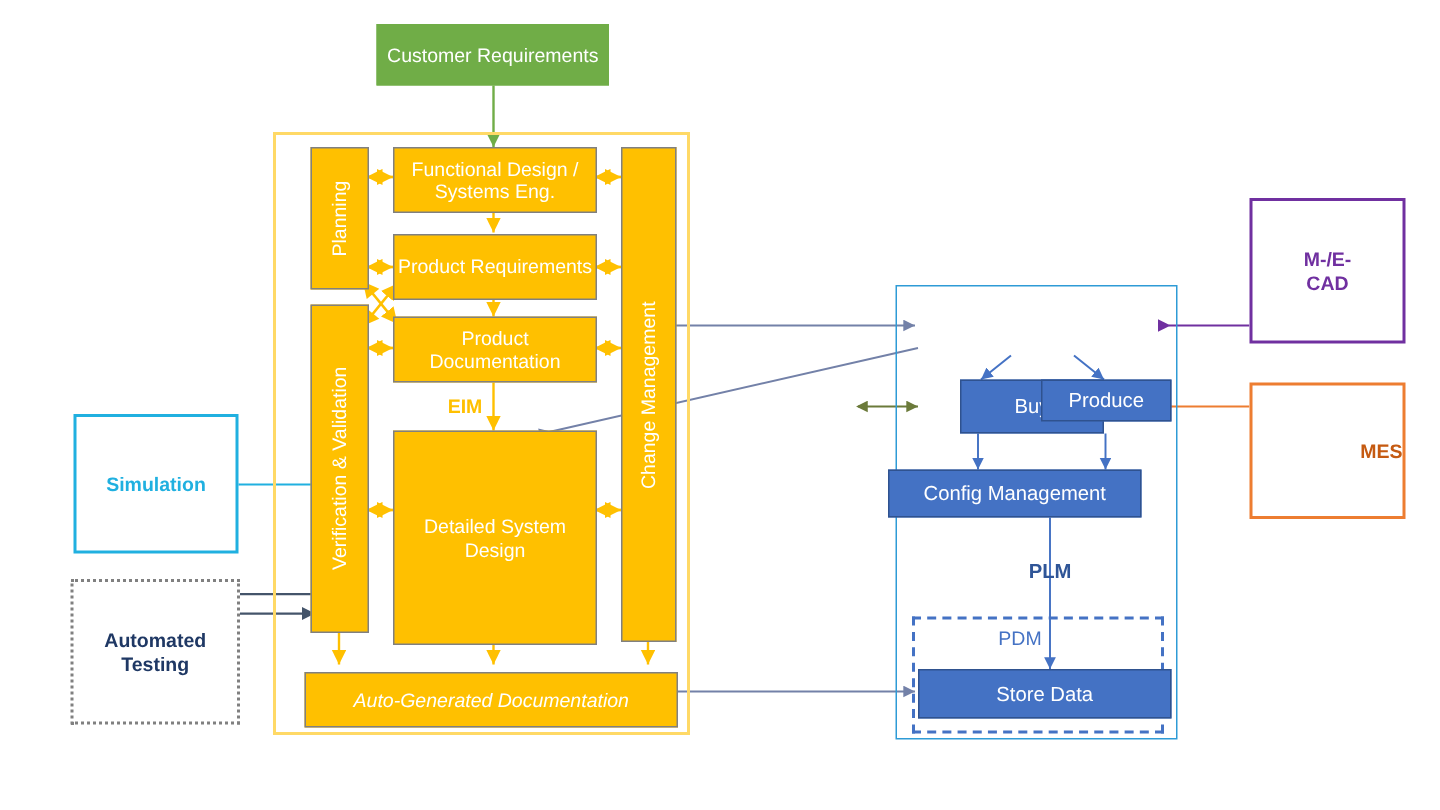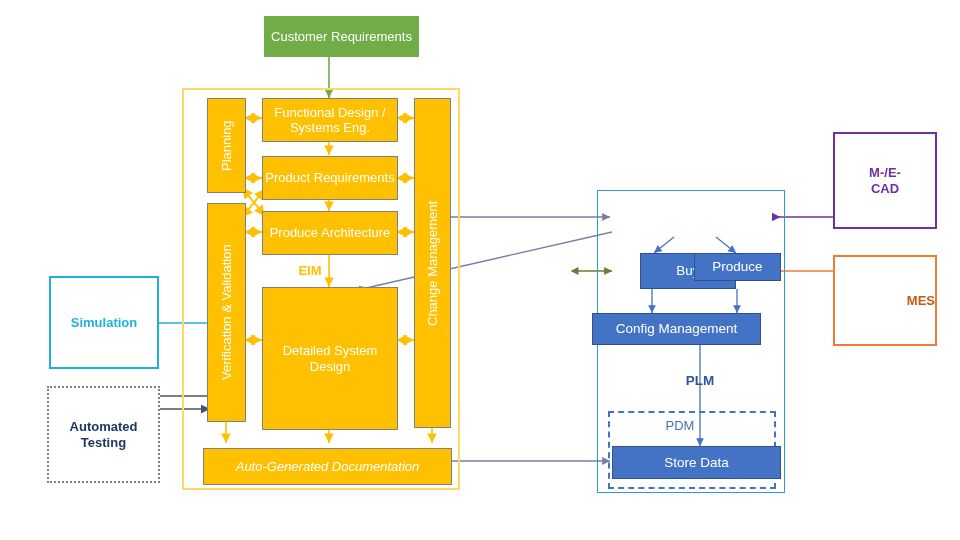--- a/index.html
+++ b/index.html
@@ -257,21 +257,21 @@
       <line x1="833" y1="271" x2="781" y2="271" stroke="#ED7D31" stroke-width="1.4" marker-end="url(#ah-orange-s)"></line>
     </g>
   </svg>
 
   <div class="container-yellow" style="left:182px; top:88px; width:278px; height:402px;"></div>
 
   <div class="container-plm" style="left:597px; top:190px; width:188px; height:303px;"></div>
 
   <div class="container-pdm" style="left:608px; top:411px; width:168px; height:78px;"></div>
 
-  <div class="node green" style="left:264px; top:16px; width:155px; height:41px;">
+  <div class="node green" style="left:251px; top:16px; width:155px; height:41px;">
     <span>Customer Requirements</span>
   </div>
 
   <div class="node amber vert" style="left:207px; top:98px; width:39px; height:95px;">
     <span>Planning</span>
   </div>
 
   <div class="node amber vert" style="left:207px; top:203px; width:39px; height:219px;">
     <span>Verification &amp; Validation</span>
   </div>
@@ -282,21 +282,21 @@
 
   <div class="node amber" style="left:262px; top:98px; width:136px; height:44px;">
     <span>Functional Design / Systems Eng.</span>
   </div>
 
   <div class="node amber" style="left:262px; top:156px; width:136px; height:44px;">
     <span>Product Requirements</span>
   </div>
 
   <div class="node amber" style="left:262px; top:211px; width:136px; height:44px;">
-    <span>Produce Architecture</span>
+    <span>Product Documentation</span>
   </div>
 
   <div class="label eim" style="left:280px; top:263px; width:60px;">EIM</div>
 
   <div class="node amber" style="left:262px; top:287px; width:136px; height:143px;">
     <span>Detailed System Design</span>
   </div>
 
   <div class="node amber" style="left:203px; top:448px; width:249px; height:37px;font-style:italic;">
     <span>Auto-Generated Documentation</span>

